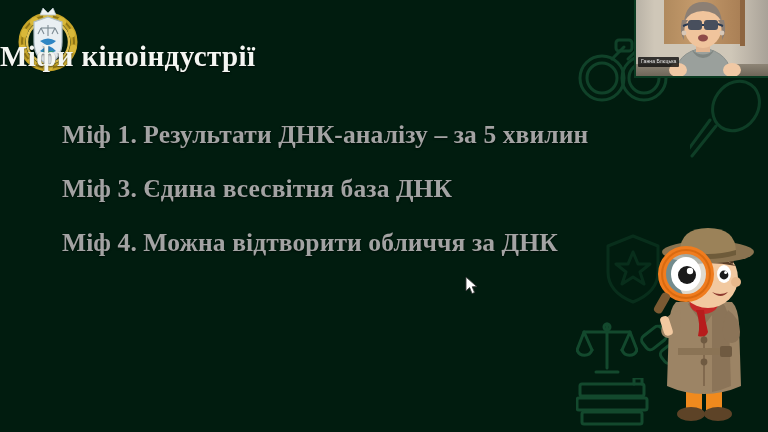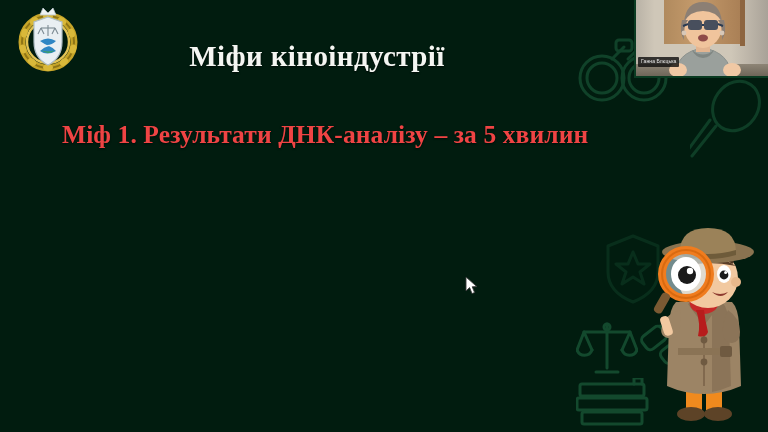--- a/index.html
+++ b/index.html
@@ -33,35 +33,35 @@
 
   
   #emblem{
     position:absolute; left:17px; top:4px; width:62px; height:68px;
   }
   #emblem svg{ display:block; width:62px; height:68px; }
 
   
   #title{
     position:absolute; left:0; top:40px; width:634px;
-    text-align:center;
+    text-align:left;
     color:#f4f6f2;
     font-size:29px;
     font-weight:bold;
     letter-spacing:.4px;
     text-shadow:0 1px 2px rgba(0,0,0,.65);
     white-space:nowrap;
   }
 
   
   #myth-list{
     position:absolute; left:62px; top:119px; width:660px;
   }
   .myth-line{
-    color:#ef4444;
+    color:#a3a3a3;
     font-size:25.5px;
     font-weight:bold;
     letter-spacing:.1px;
     white-space:nowrap;
     height:54px;
     line-height:32px;
     text-shadow:0 1px 2px rgba(0,0,0,.6);
   }
 
   
@@ -212,20 +212,22 @@
 
       <path d="M23 37 q8 -5 16 0 q-4 4 -9 4 q5 2 9 6 q-9 5 -16 0 q4 -4 9 -5 q-5 -2 -9 -5 Z" fill="#2f86c4"></path>
       <path d="M24 46 q7 3 14 0 q-6 6 -14 0 Z" fill="#3da35d"></path>
     </svg>
   </div>
 
   <div id="title">Міфи кіноіндустрії</div>
 
   <div id="myth-list">
     <div class="myth-line">Міф 1. Результати ДНК-аналізу – за 5 хвилин</div>
+    <div class="myth-line">Міф 3. Єдина всесвітня база ДНК</div>
+    <div class="myth-line">Міф 4. Можна відтворити обличчя за ДНК</div>
   </div>
 
   <div id="detective">
     <svg width="132" height="210" viewBox="0 0 132 210">
 
       <rect x="50" y="158" width="16" height="30" fill="#f08a1e"></rect>
       <rect x="70" y="158" width="16" height="30" fill="#f08a1e"></rect>
 
       <ellipse cx="55" cy="192" rx="14" ry="7" fill="#5d4327"></ellipse>
       <ellipse cx="82" cy="192" rx="14" ry="7" fill="#5d4327"></ellipse>

